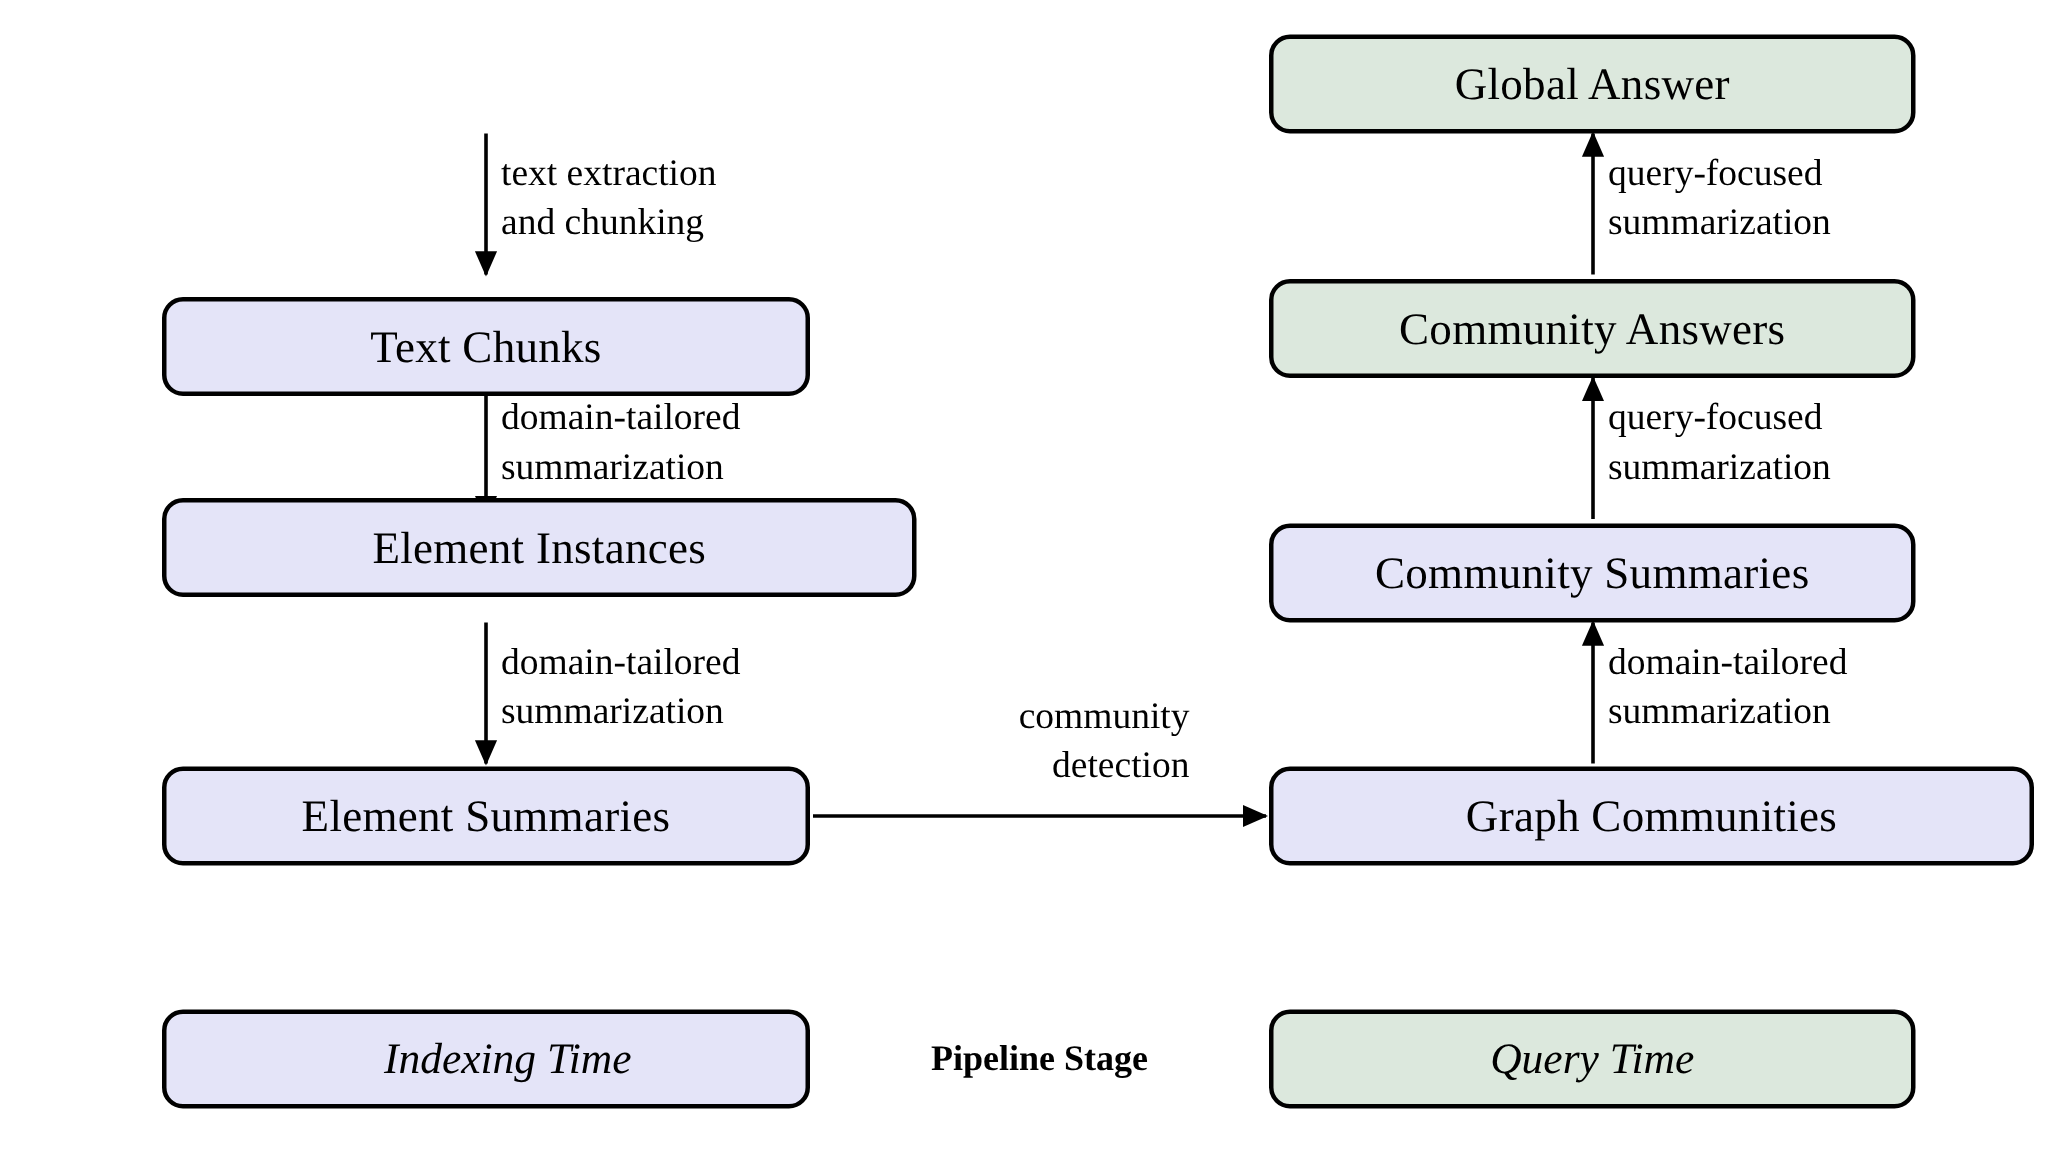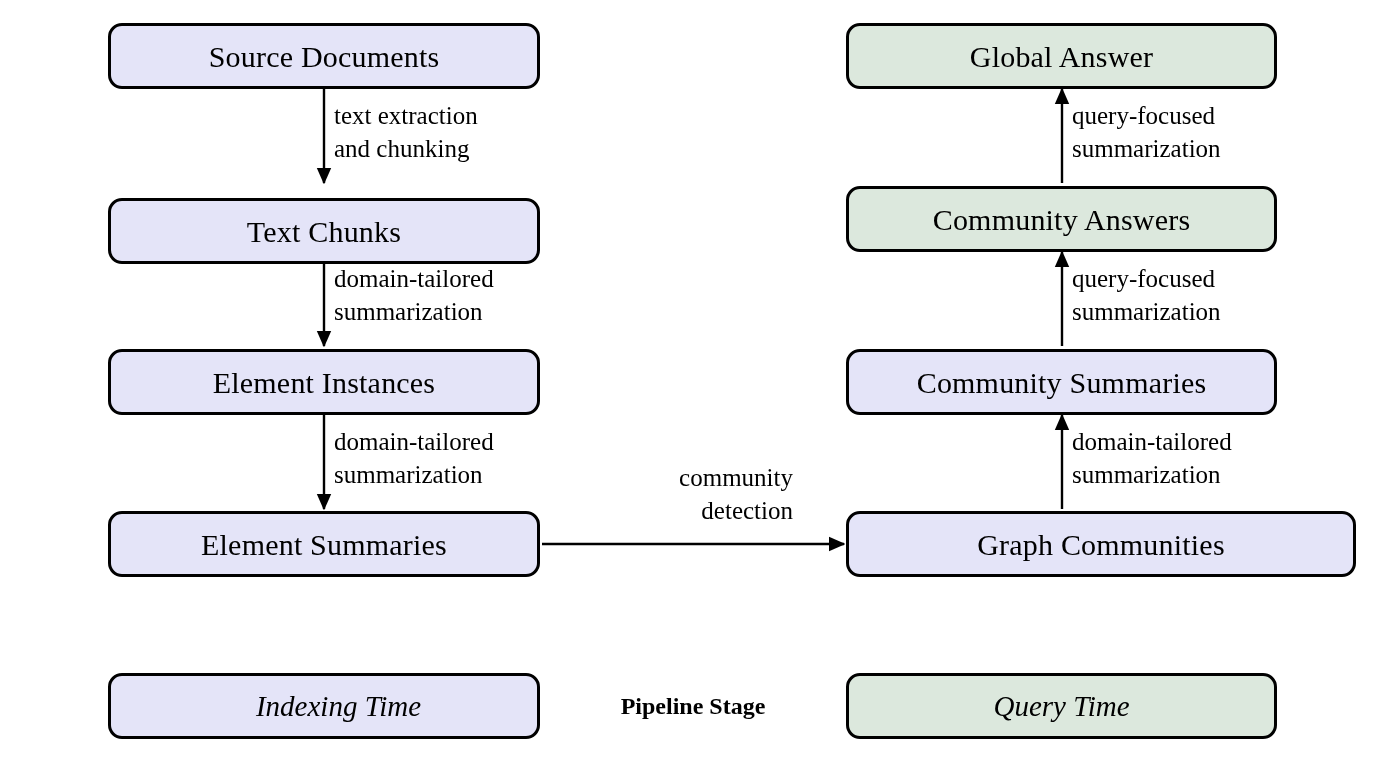--- a/index.html
+++ b/index.html
@@ -100,29 +100,26 @@
     <line x1="324" y1="252" x2="324" y2="346" stroke="#000000" stroke-width="2.4" marker-end="url(#ah)"></line>
     <line x1="324" y1="415" x2="324" y2="509" stroke="#000000" stroke-width="2.4" marker-end="url(#ah)"></line>
 
     <line x1="542" y1="544" x2="844" y2="544" stroke="#000000" stroke-width="2.4" marker-end="url(#ah)"></line>
 
     <line x1="1062" y1="509" x2="1062" y2="415" stroke="#000000" stroke-width="2.4" marker-end="url(#ah)"></line>
     <line x1="1062" y1="346" x2="1062" y2="252" stroke="#000000" stroke-width="2.4" marker-end="url(#ah)"></line>
     <line x1="1062" y1="183" x2="1062" y2="89" stroke="#000000" stroke-width="2.4" marker-end="url(#ah)"></line>
   </svg>
 
-  <div class="node indexing" style="left:108px; top:23px; width:432px; height:66px;">
-    <span class="node-label">Source Documents</span>
-  </div>
 
   <div class="node indexing" style="left:108px; top:186px; width:432px; height:66px;margin-top:12px;">
     <span class="node-label">Text Chunks</span>
   </div>
 
-  <div class="node indexing" style="left:108px; top:349px; width:432px; height:66px;">
+  <div class="node indexing" style="left:108px; top:332px; width:503px; height:66px;">
     <span class="node-label">Element Instances</span>
   </div>
 
   <div class="node indexing" style="left:108px; top:511px; width:432px; height:66px;">
     <span class="node-label">Element Summaries</span>
   </div>
 
   <div class="node query" style="left:846px; top:23px; width:431px; height:66px;">
     <span class="node-label">Global Answer</span>
   </div>

